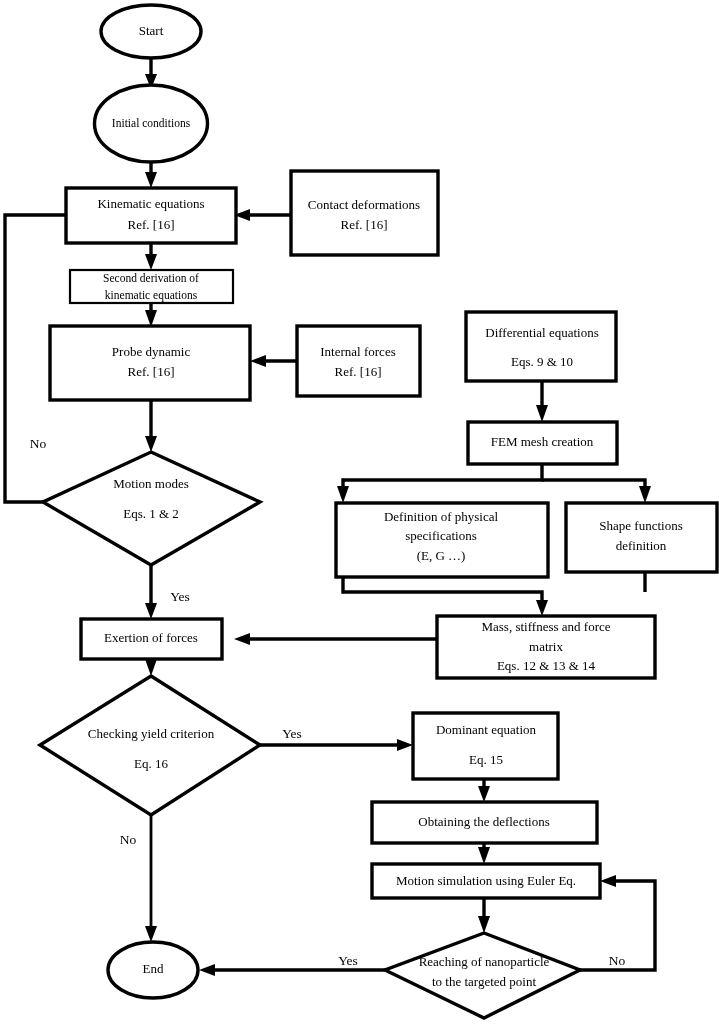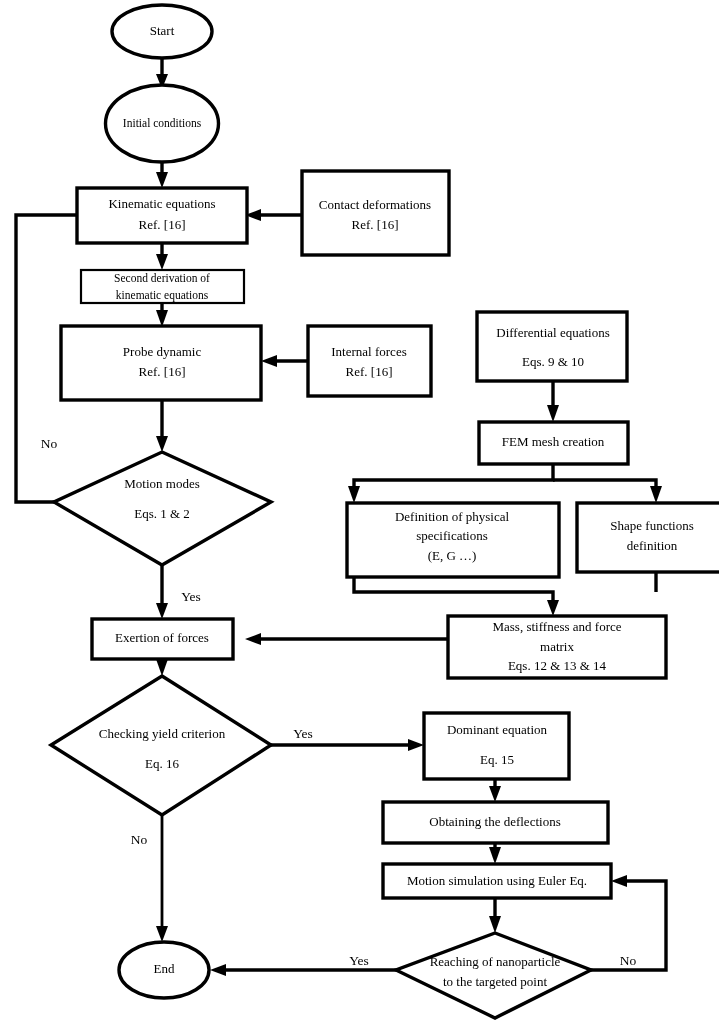--- a/index.html
+++ b/index.html
@@ -11,21 +11,20 @@
     width: 719px;
     height: 1024px;
     font-family: "Liberation Serif", "DejaVu Serif", serif;
     color: #000000;
     overflow: hidden;
   }
   #flow-root {
     position: relative;
     width: 573px;
     height: 1024px;
-    padding-left: 11px;
   }
   svg#flowchart {
     display: block;
     width: 719px;
     height: 1024px;
   }
   .node-shape {
     fill: #ffffff;
     stroke: #000000;
     stroke-width: 3.4;

